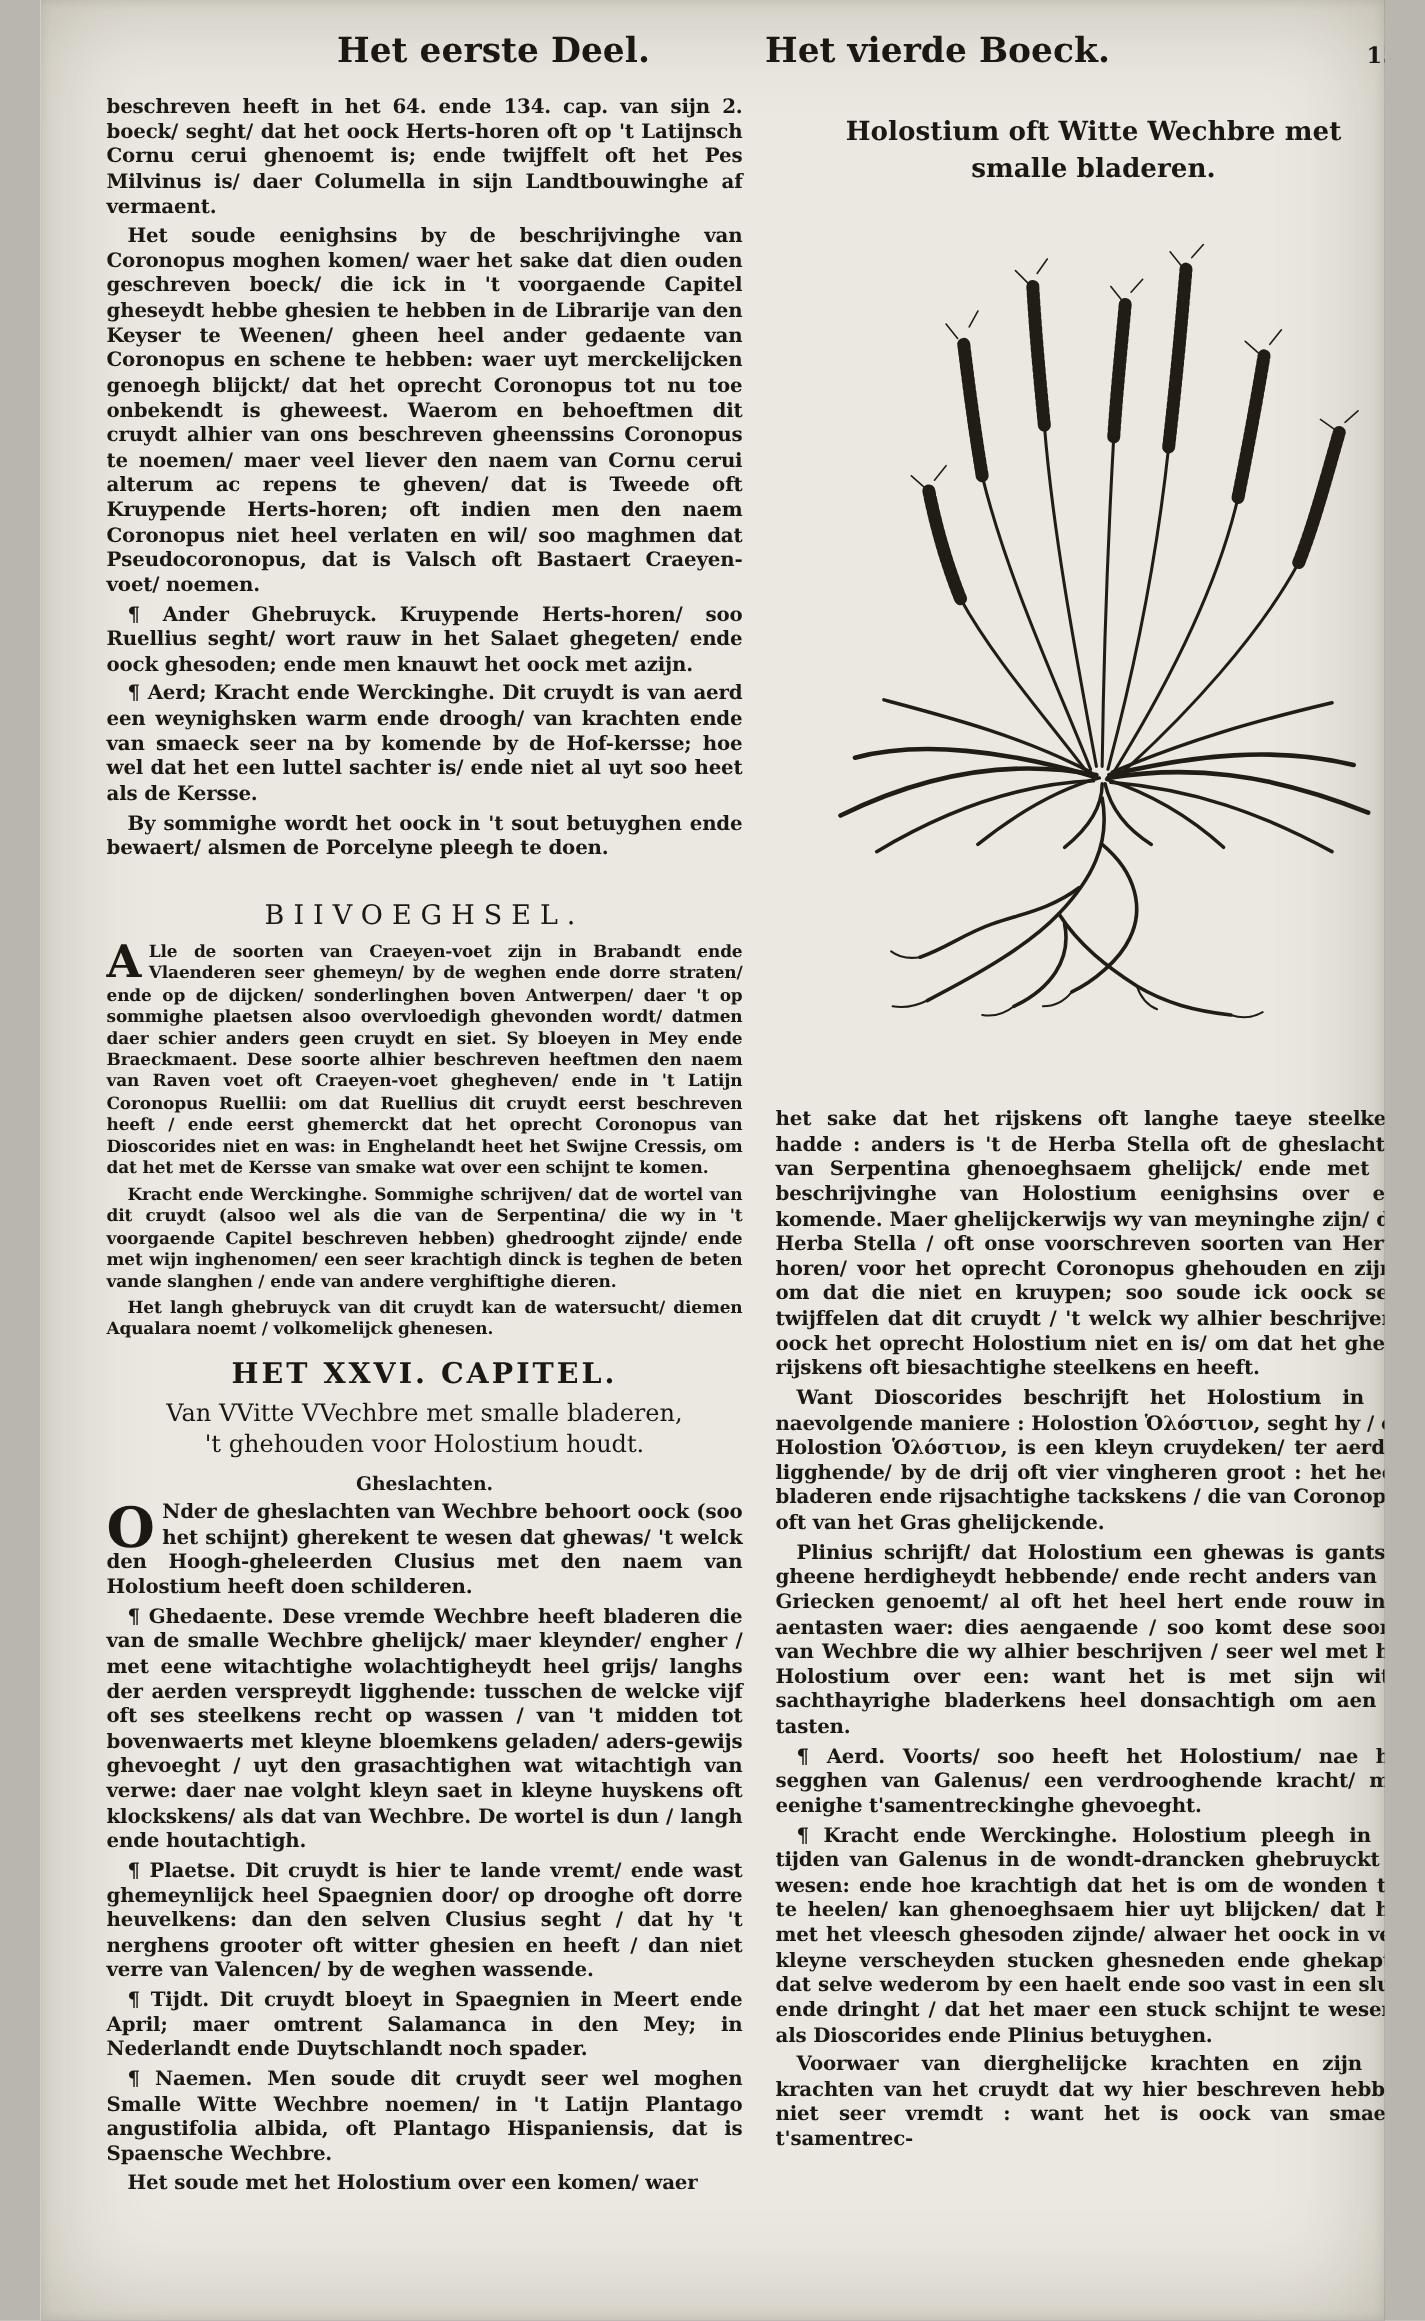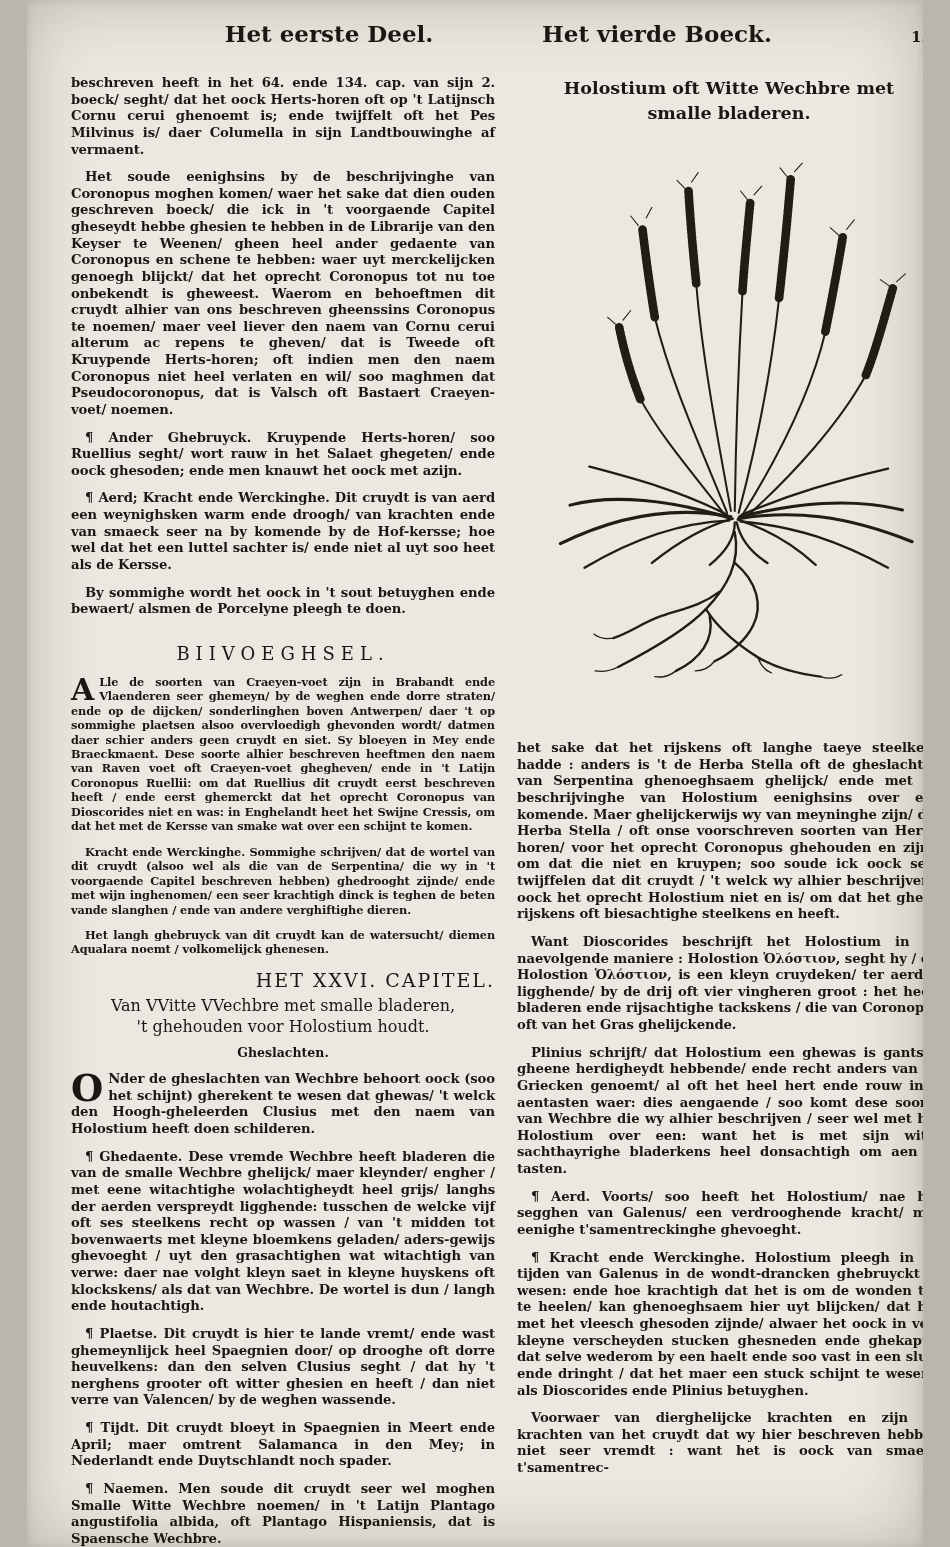--- a/index.html
+++ b/index.html
@@ -5,33 +5,33 @@
   html,body{margin:0;padding:0;background:#b9b6af;}
   .page{
     position:relative;width:896px;height:1547px;margin:0 auto;
     background:var(--paper,#ebe8e1);
     box-shadow:inset 0 0 70px rgba(70,58,35,.28), inset 0 0 8px rgba(70,58,35,.15);
     font-family:"DejaVu Serif", serif;
     color:var(--ink,#1b1712);
     overflow:hidden;
   }
   .rh-left{position:absolute;top:20px;left:302px;transform:translateX(-50%);font-size:23px;font-weight:bold;white-space:nowrap;}
-  .rh-right{position:absolute;top:20px;left:630px;transform:translateX(-50%);font-size:23px;font-weight:bold;white-space:nowrap;}
+  .rh-right{position:absolute;top:20px;left:598px;transform:translateX(-50%);font-size:23px;font-weight:bold;white-space:nowrap;}
   .page-num{position:absolute;top:28px;left:884px;font-size:15px;font-weight:bold;}
   .col{position:absolute;top:64px;width:424px;text-align:justify;}
   .col-left{left:44px;}
   .col-right{left:490px;}
-  .para{margin:11px 0 3px;font-size:13.2px;line-height:1.26;font-weight:bold;letter-spacing:-0.1px;}
+  .para{margin:0 0 3px;font-size:13.2px;line-height:1.26;font-weight:bold;letter-spacing:-0.1px;}
   .para.small{font-size:11.3px;line-height:1.28;}
   .indent{text-indent:14px;}
   .noindent{text-indent:0;}
   .dropcap{float:left;font-size:37px;line-height:31px;padding:2px 5px 0 0;font-weight:bold;}
   .para.small .dropcap{font-size:30px;line-height:26px;}
   .biiv-heading{text-align:center;font-weight:normal;font-size:18px;letter-spacing:6px;margin:25px 0 6px;}
-  .chapter-heading{text-align:right;font-weight:normal;font-size:19px;letter-spacing:2px;margin:12px 0 4px;}
+  .chapter-heading{text-align:center;font-weight:bold;font-size:19px;letter-spacing:2px;margin:12px 0 4px;}
   .chapter-subtitle{text-align:center;font-size:16px;line-height:1.32;margin:0 0 8px;}
   .gheslachten{text-align:center;font-size:12.5px;font-weight:bold;margin:4px 0 5px;}
   .figure-title{text-align:center;font-size:17.5px;font-weight:bold;line-height:1.4;margin:12px 0 4px;}
   .woodcut{display:block;margin:0 auto 10px;}
   .woodcut path{fill:none;stroke:#211d16;stroke-linecap:round;}
   .woodcut .stem{stroke-width:2.1;}
   .woodcut .leaf{stroke-width:2.4;}
   .woodcut .leaf2{stroke-width:3.2;}
   .woodcut .root{stroke-width:2.5;}
   .woodcut .rootlet{stroke-width:1.4;}

